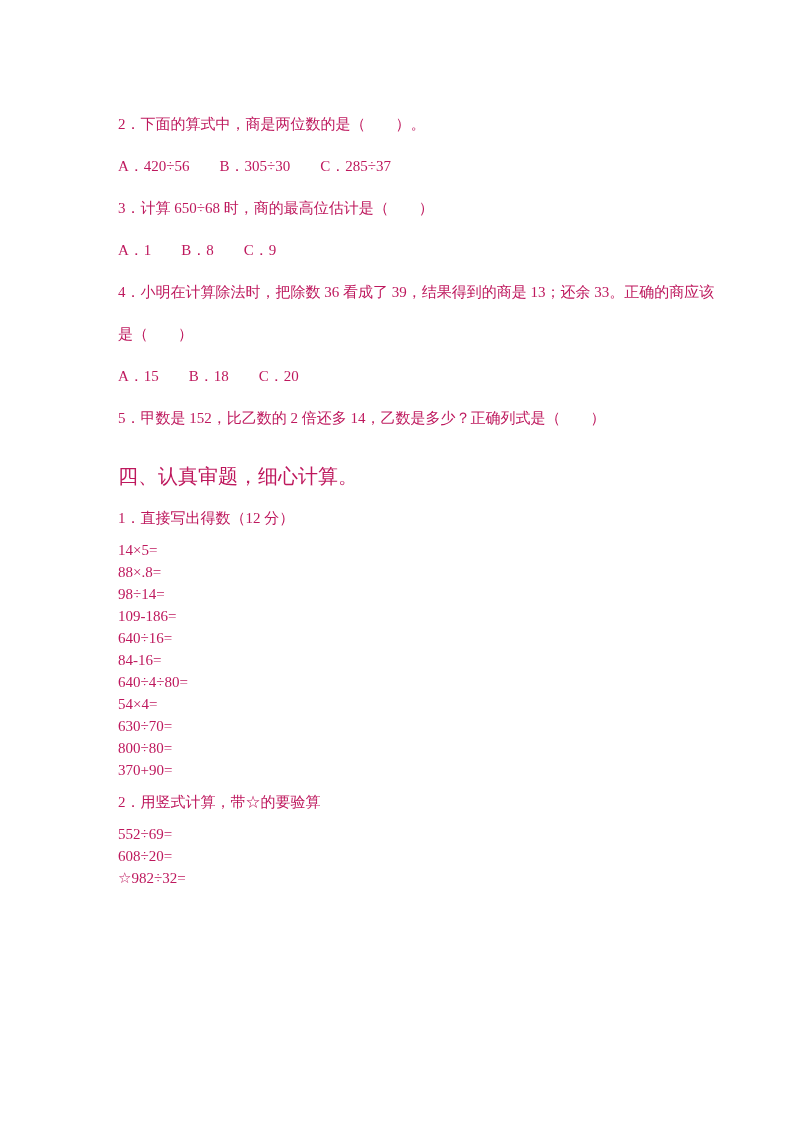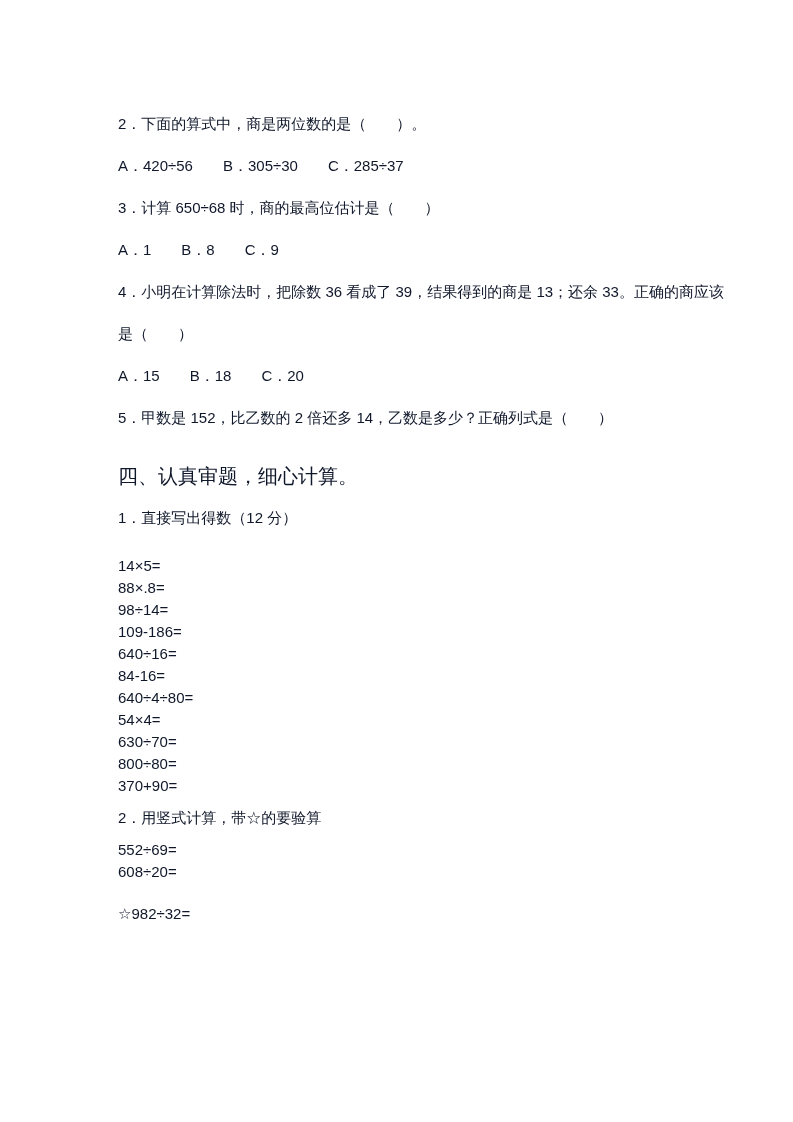--- a/index.html
+++ b/index.html
@@ -6,22 +6,22 @@
     margin: 0;
     padding: 0;
     background: #ffffff;
   }
   .page {
     position: relative;
     width: 793px;
     height: 1122px;
     margin: 0 auto;
     background: #ffffff;
-    color: #0f172a;
-    font-family: Liberation Sans, sans-serif;
+    color: #be185d;
+    font-family: Liberation Serif, serif;
     font-size: 15px;
     box-sizing: border-box;
     padding: 103px 100px 0 118px;
     overflow: hidden;
   }
   p { margin: 0; }
   .mc-line {
     line-height: 42px;
     white-space: pre;
   }
@@ -33,24 +33,24 @@
     white-space: pre;
   }
   .sub-title {
     line-height: 42px;
     white-space: pre;
   }
   .calc-line {
     line-height: 22px;
     white-space: pre;
   }
-  .calc-list { margin-top: 16px; }
+  .calc-list { margin-top: 0; }
   .starred-line {
     line-height: 22px;
-    margin-top: 20px;
+    margin-top: 0;
     white-space: pre;
   }
 </style>
 </head>
 <body>
 
 <div class="page">
 
   <section id="mc-section">
       <p class="mc-line">2．下面的算式中，商是两位数的是（　　）。</p>

